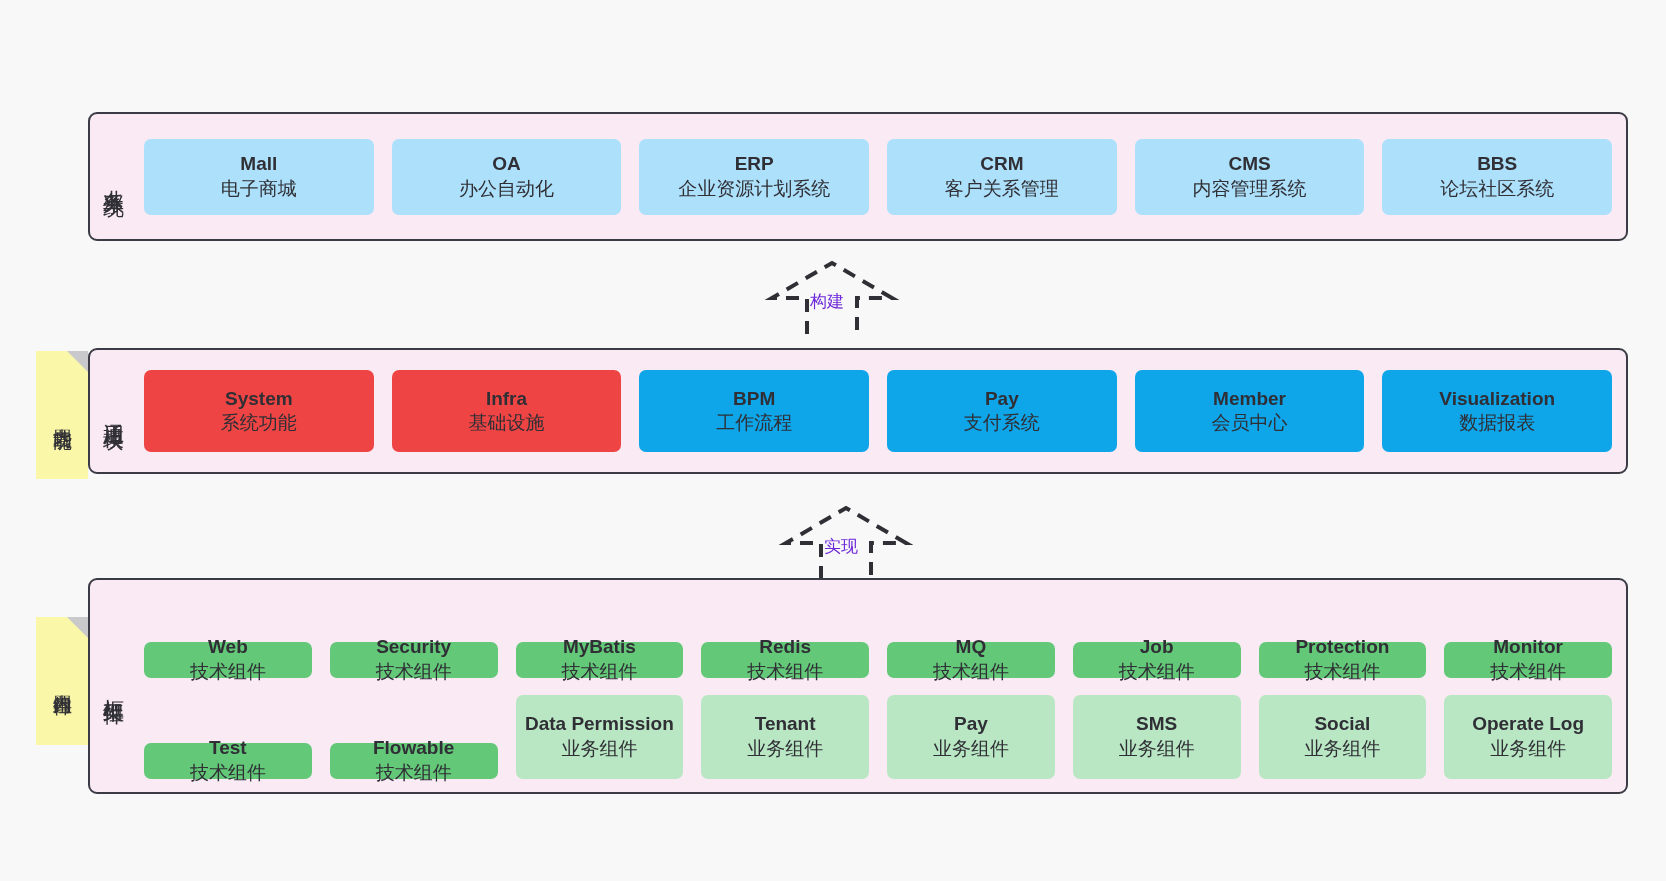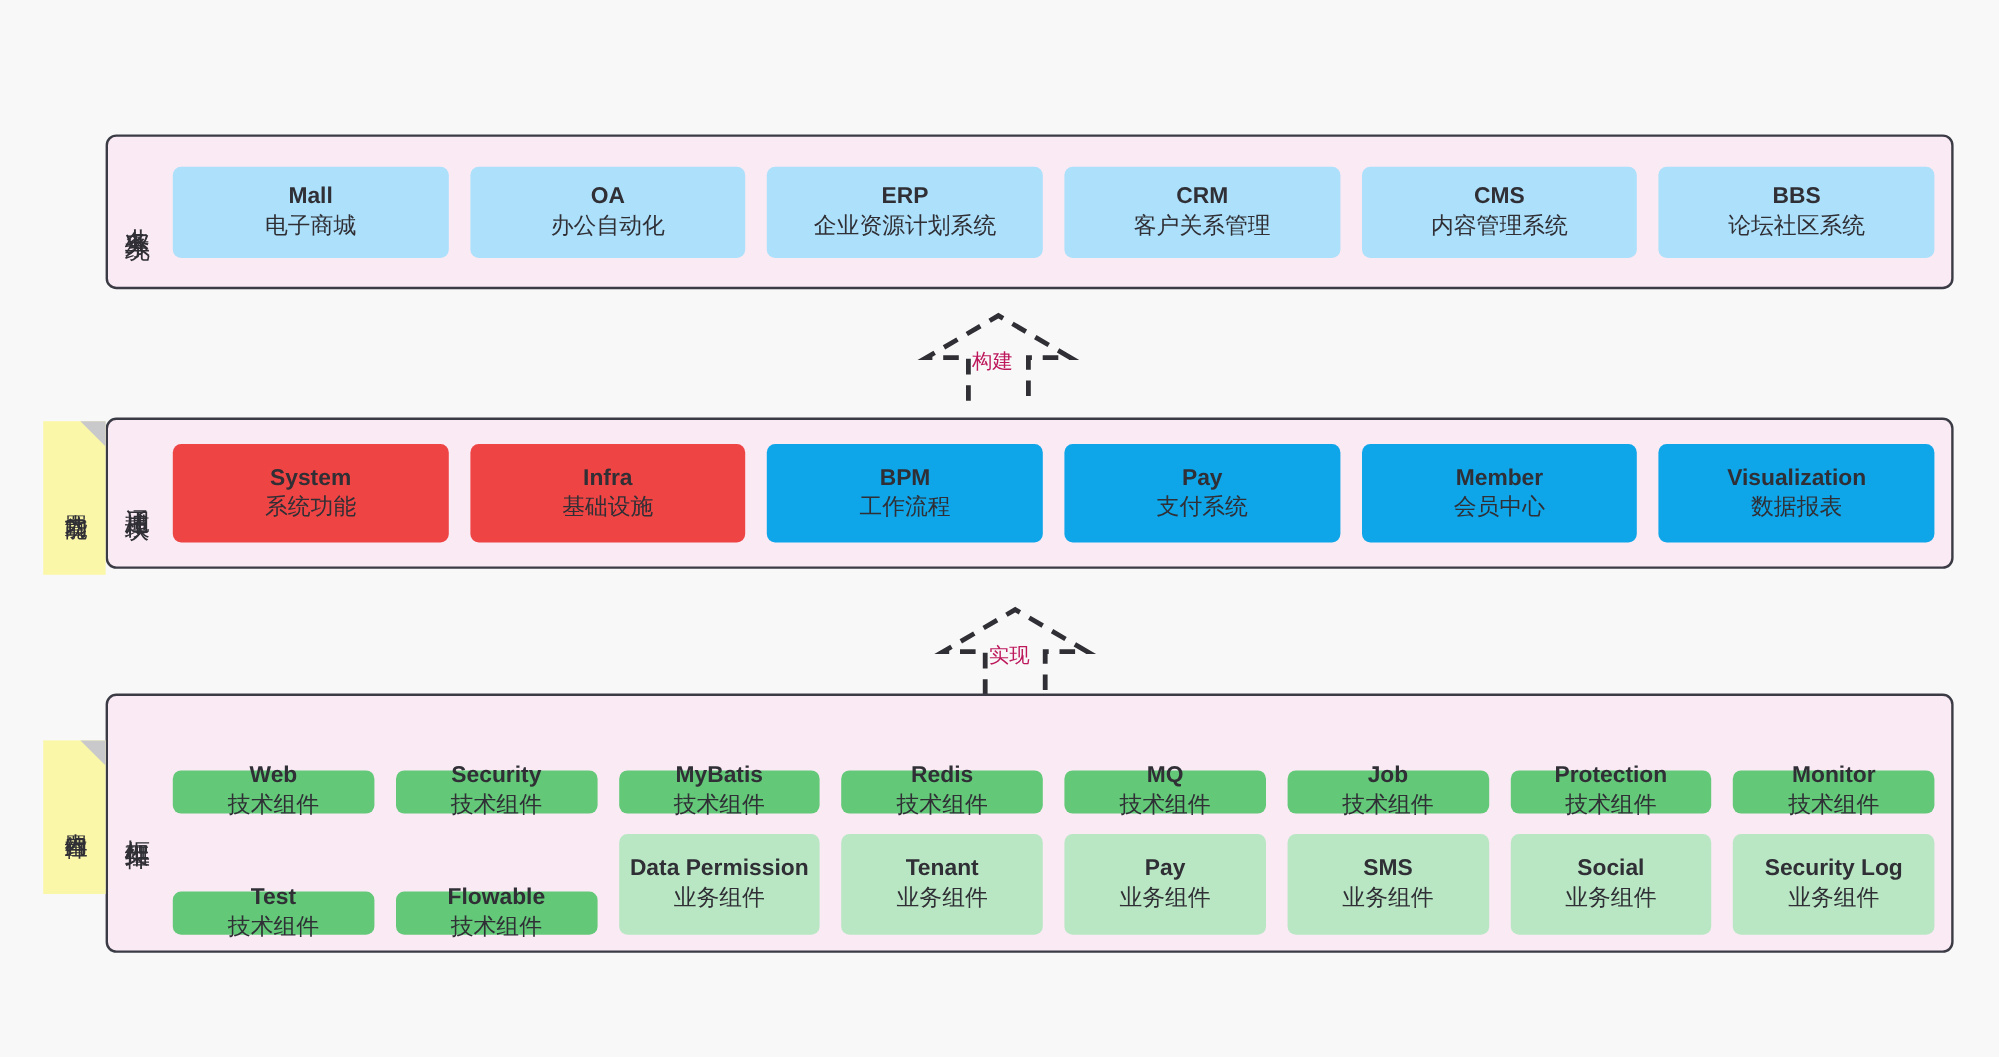--- a/index.html
+++ b/index.html
@@ -111,21 +111,21 @@
     border-top:21px solid #c9c9cc;
   }
   #note-builtin-func{left:36px; top:351px; height:128px;}
   #note-builtin-comp{left:36px; top:617px; height:128px;}
 
   
   .arrow-wrap{position:absolute;}
   .arrow-label{
     position:absolute;
     font-size:17px;
-    color:#be185d;
+    color:#6d28d9;
     background:transparent;
     white-space:nowrap;
     user-select:none;
   }
 </style>
 </head>
 <body>
 
 <div class="canvas">
 
@@ -267,21 +267,21 @@
         </div>
         <div class="cell c-lgreen">
           <span class="en">SMS</span>
           <span class="cn">业务组件</span>
         </div>
         <div class="cell c-lgreen">
           <span class="en">Social</span>
           <span class="cn">业务组件</span>
         </div>
         <div class="cell c-lgreen">
-          <span class="en">Security Log</span>
+          <span class="en">Operate Log</span>
           <span class="cn">业务组件</span>
         </div>
       </div>
     </div>
   </div>
 
   <div class="note" id="note-builtin-func">
     <span class="fold"></span>
     <span>内置功能</span>
   </div>

